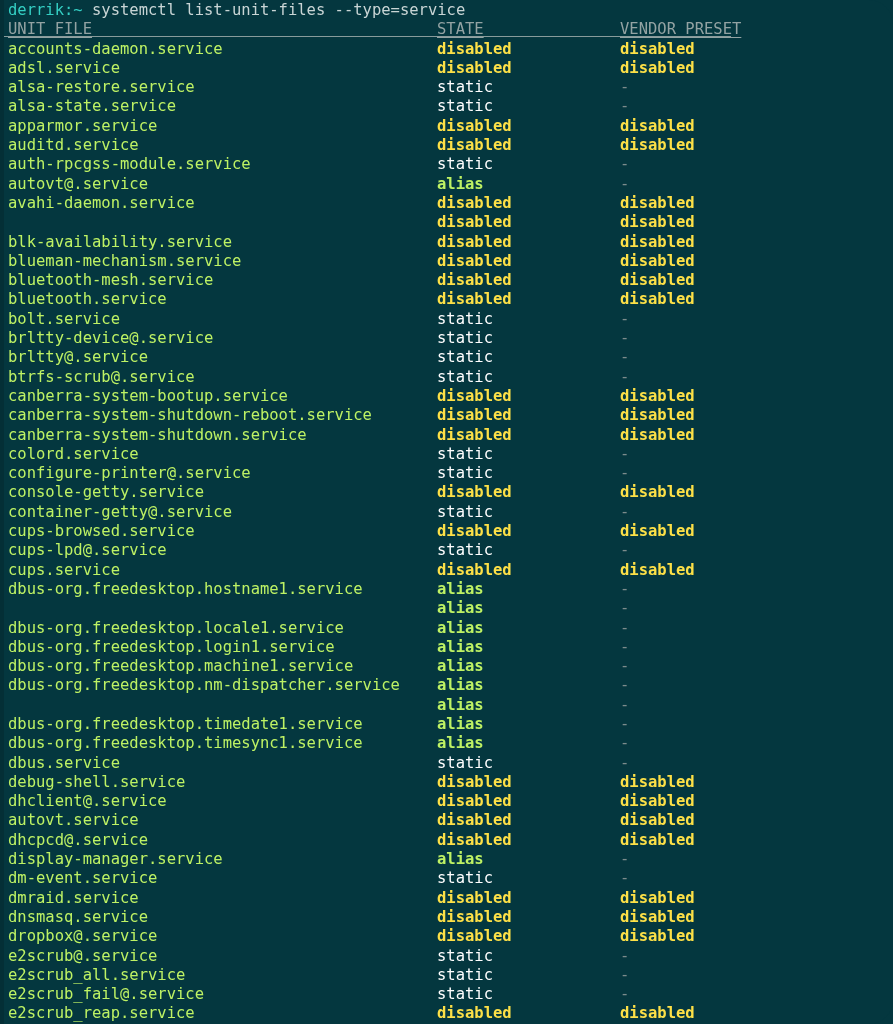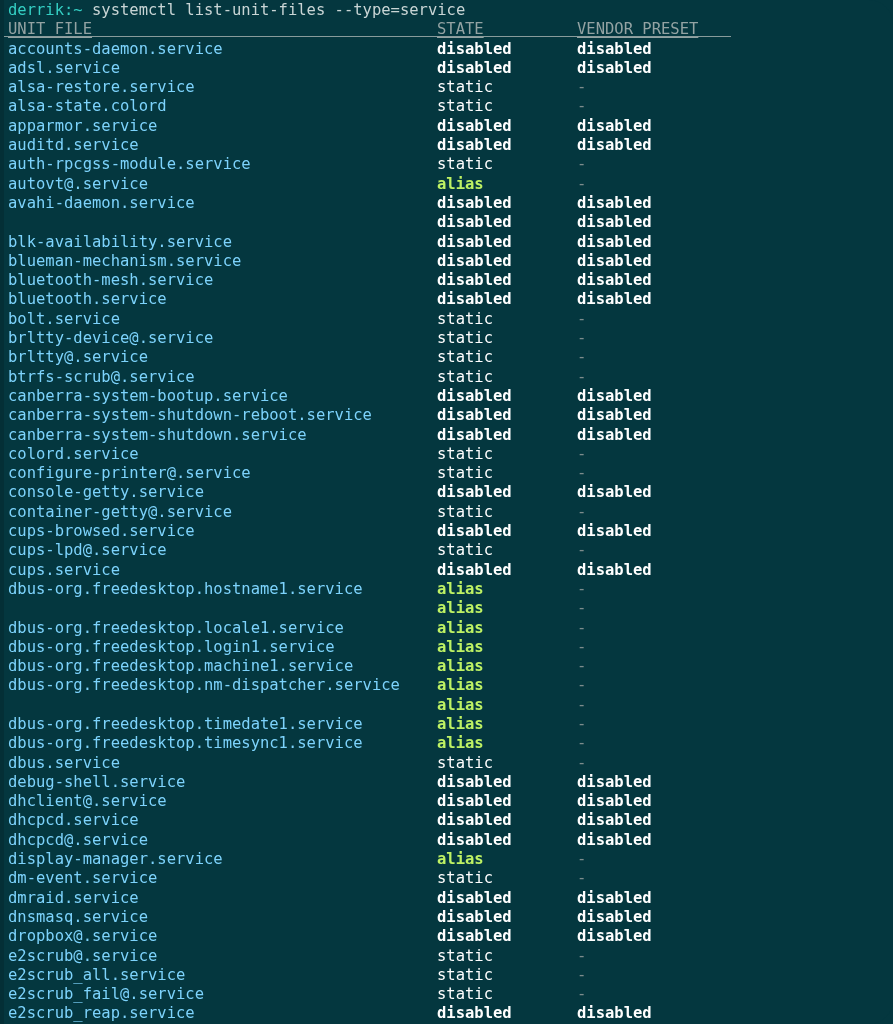--- a/index.html
+++ b/index.html
@@ -58,21 +58,21 @@
 
   .cell {
     position: absolute;
     top: 0;
     white-space: pre;
   }
 
   
   .col-unit   { left: 8px; }
   .col-state  { left: 437px; }
-  .col-vendor { left: 577px; }
+  .col-vendor { left: 620px; }
 
   
   .prompt-user { color: #34cfc4; }
   .prompt-cmd  { color: #c9d5d5; }
 
   
   .hdr {
     color: #93a3a3;
     text-decoration: underline;
     text-decoration-color: #93a3a3;
@@ -84,22 +84,22 @@
     position: absolute;
     left: 4px;
     top: 16.0px;
     width: 727px;
     height: 1px;
     background: #8fa0a0;
     opacity: 0.95;
   }
 
   
-  .unit     { color: #7dd3fc; }
-  .disabled { color: #ffffff; font-weight: bold; }
+  .unit     { color: #bef264; }
+  .disabled { color: #fde047; font-weight: bold; }
   .alias    { color: #bef264; font-weight: bold; }
   .static   { color: #ffffff; }
   .dash     { color: #7d8c8c; }
 </style>
 </head>
 <body>
 
 <div id="terminal">
 
   <div id="left-gutter"></div>
@@ -114,21 +114,21 @@
       <span class="cell col-unit hdr">UNIT FILE</span>
       <span class="cell col-state hdr">STATE</span>
       <span class="cell col-vendor hdr">VENDOR PRESET</span>
       <span id="header-rule"></span>
     </div>
 
     <div id="rows">
         <div class="line"><span class="cell col-unit unit">accounts-daemon.service</span><span class="cell col-state disabled">disabled</span><span class="cell col-vendor disabled">disabled</span></div>
         <div class="line"><span class="cell col-unit unit">adsl.service</span><span class="cell col-state disabled">disabled</span><span class="cell col-vendor disabled">disabled</span></div>
         <div class="line"><span class="cell col-unit unit">alsa-restore.service</span><span class="cell col-state static">static</span><span class="cell col-vendor dash">-</span></div>
-        <div class="line"><span class="cell col-unit unit">alsa-state.colord</span><span class="cell col-state static">static</span><span class="cell col-vendor dash">-</span></div>
+        <div class="line"><span class="cell col-unit unit">alsa-state.service</span><span class="cell col-state static">static</span><span class="cell col-vendor dash">-</span></div>
         <div class="line"><span class="cell col-unit unit">apparmor.service</span><span class="cell col-state disabled">disabled</span><span class="cell col-vendor disabled">disabled</span></div>
         <div class="line"><span class="cell col-unit unit">auditd.service</span><span class="cell col-state disabled">disabled</span><span class="cell col-vendor disabled">disabled</span></div>
         <div class="line"><span class="cell col-unit unit">auth-rpcgss-module.service</span><span class="cell col-state static">static</span><span class="cell col-vendor dash">-</span></div>
         <div class="line"><span class="cell col-unit unit">autovt@.service</span><span class="cell col-state alias">alias</span><span class="cell col-vendor dash">-</span></div>
         <div class="line"><span class="cell col-unit unit">avahi-daemon.service</span><span class="cell col-state disabled">disabled</span><span class="cell col-vendor disabled">disabled</span></div>
         <div class="line"><span class="cell col-state disabled">disabled</span><span class="cell col-vendor disabled">disabled</span></div>
         <div class="line"><span class="cell col-unit unit">blk-availability.service</span><span class="cell col-state disabled">disabled</span><span class="cell col-vendor disabled">disabled</span></div>
         <div class="line"><span class="cell col-unit unit">blueman-mechanism.service</span><span class="cell col-state disabled">disabled</span><span class="cell col-vendor disabled">disabled</span></div>
         <div class="line"><span class="cell col-unit unit">bluetooth-mesh.service</span><span class="cell col-state disabled">disabled</span><span class="cell col-vendor disabled">disabled</span></div>
         <div class="line"><span class="cell col-unit unit">bluetooth.service</span><span class="cell col-state disabled">disabled</span><span class="cell col-vendor disabled">disabled</span></div>
@@ -151,21 +151,21 @@
         <div class="line"><span class="cell col-unit unit">dbus-org.freedesktop.locale1.service</span><span class="cell col-state alias">alias</span><span class="cell col-vendor dash">-</span></div>
         <div class="line"><span class="cell col-unit unit">dbus-org.freedesktop.login1.service</span><span class="cell col-state alias">alias</span><span class="cell col-vendor dash">-</span></div>
         <div class="line"><span class="cell col-unit unit">dbus-org.freedesktop.machine1.service</span><span class="cell col-state alias">alias</span><span class="cell col-vendor dash">-</span></div>
         <div class="line"><span class="cell col-unit unit">dbus-org.freedesktop.nm-dispatcher.service</span><span class="cell col-state alias">alias</span><span class="cell col-vendor dash">-</span></div>
         <div class="line"><span class="cell col-state alias">alias</span><span class="cell col-vendor dash">-</span></div>
         <div class="line"><span class="cell col-unit unit">dbus-org.freedesktop.timedate1.service</span><span class="cell col-state alias">alias</span><span class="cell col-vendor dash">-</span></div>
         <div class="line"><span class="cell col-unit unit">dbus-org.freedesktop.timesync1.service</span><span class="cell col-state alias">alias</span><span class="cell col-vendor dash">-</span></div>
         <div class="line"><span class="cell col-unit unit">dbus.service</span><span class="cell col-state static">static</span><span class="cell col-vendor dash">-</span></div>
         <div class="line"><span class="cell col-unit unit">debug-shell.service</span><span class="cell col-state disabled">disabled</span><span class="cell col-vendor disabled">disabled</span></div>
         <div class="line"><span class="cell col-unit unit">dhclient@.service</span><span class="cell col-state disabled">disabled</span><span class="cell col-vendor disabled">disabled</span></div>
-        <div class="line"><span class="cell col-unit unit">dhcpcd.service</span><span class="cell col-state disabled">disabled</span><span class="cell col-vendor disabled">disabled</span></div>
+        <div class="line"><span class="cell col-unit unit">autovt.service</span><span class="cell col-state disabled">disabled</span><span class="cell col-vendor disabled">disabled</span></div>
         <div class="line"><span class="cell col-unit unit">dhcpcd@.service</span><span class="cell col-state disabled">disabled</span><span class="cell col-vendor disabled">disabled</span></div>
         <div class="line"><span class="cell col-unit unit">display-manager.service</span><span class="cell col-state alias">alias</span><span class="cell col-vendor dash">-</span></div>
         <div class="line"><span class="cell col-unit unit">dm-event.service</span><span class="cell col-state static">static</span><span class="cell col-vendor dash">-</span></div>
         <div class="line"><span class="cell col-unit unit">dmraid.service</span><span class="cell col-state disabled">disabled</span><span class="cell col-vendor disabled">disabled</span></div>
         <div class="line"><span class="cell col-unit unit">dnsmasq.service</span><span class="cell col-state disabled">disabled</span><span class="cell col-vendor disabled">disabled</span></div>
         <div class="line"><span class="cell col-unit unit">dropbox@.service</span><span class="cell col-state disabled">disabled</span><span class="cell col-vendor disabled">disabled</span></div>
         <div class="line"><span class="cell col-unit unit">e2scrub@.service</span><span class="cell col-state static">static</span><span class="cell col-vendor dash">-</span></div>
         <div class="line"><span class="cell col-unit unit">e2scrub_all.service</span><span class="cell col-state static">static</span><span class="cell col-vendor dash">-</span></div>
         <div class="line"><span class="cell col-unit unit">e2scrub_fail@.service</span><span class="cell col-state static">static</span><span class="cell col-vendor dash">-</span></div>
         <div class="line"><span class="cell col-unit unit">e2scrub_reap.service</span><span class="cell col-state disabled">disabled</span><span class="cell col-vendor disabled">disabled</span></div>

